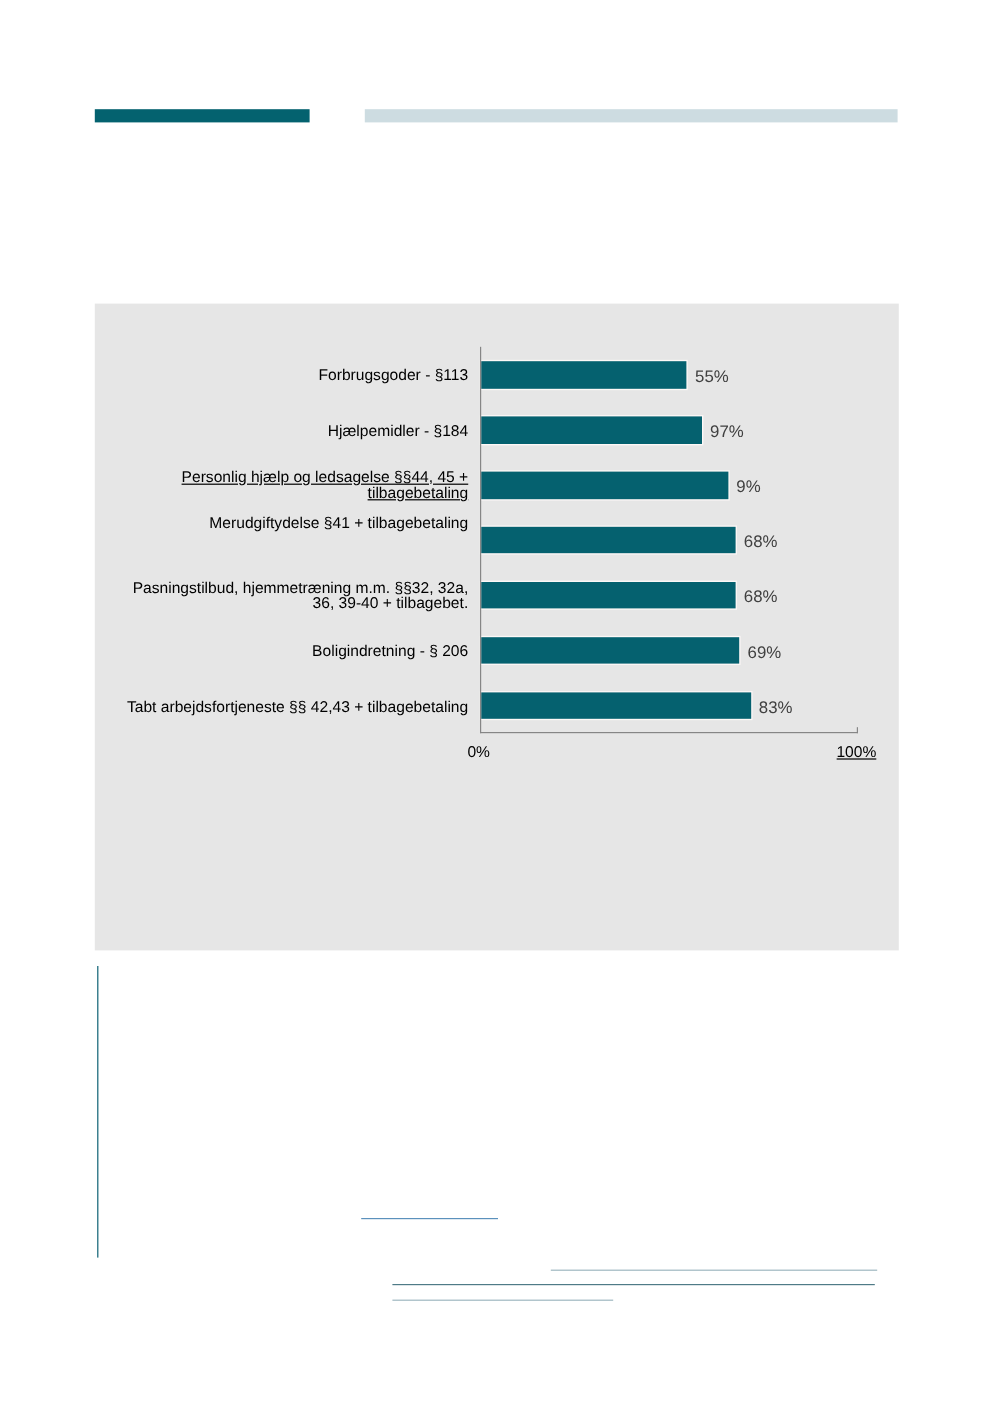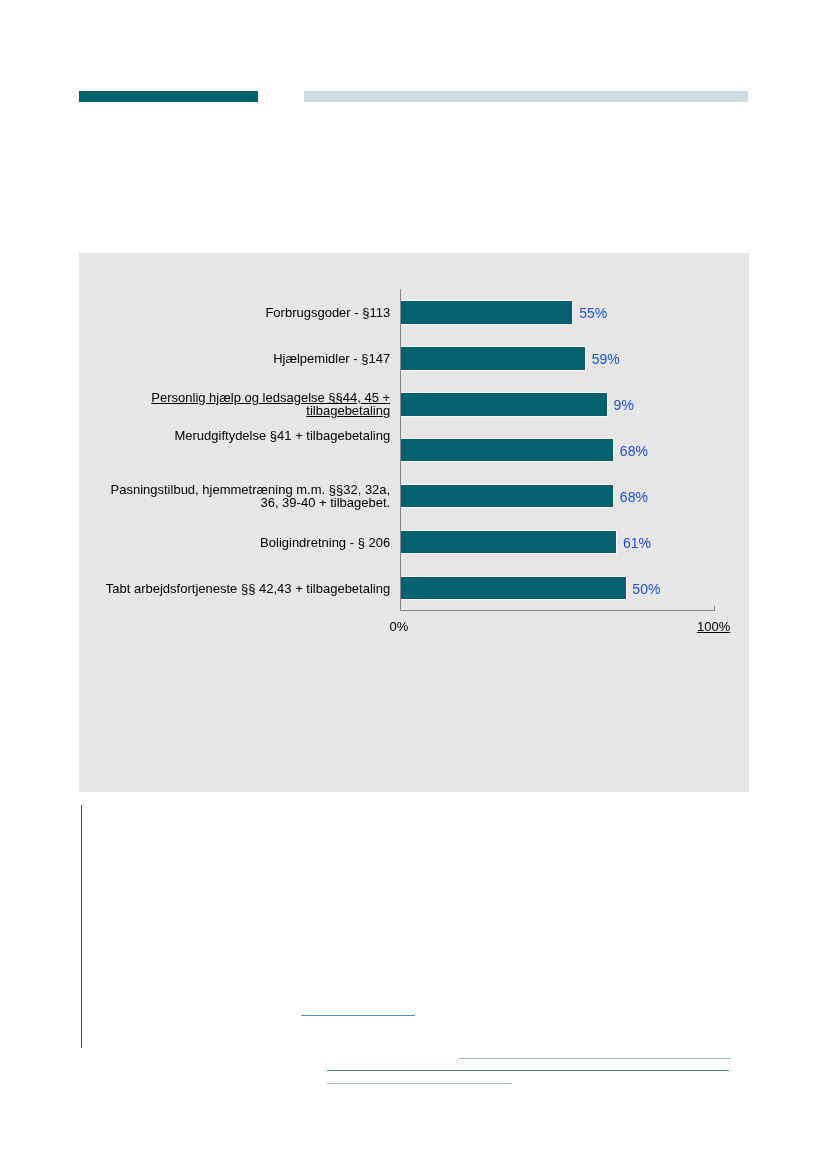--- a/index.html
+++ b/index.html
@@ -21,21 +21,21 @@
   .chart-panel {
     position:absolute; left:79px; top:253px; width:670px; height:539px;
     background:#e6e6e6;
   }
   .axis-v  { position:absolute; left:400px; top:289px; width:1px;   height:322px; background:#868686; z-index:5; }
   .axis-h  { position:absolute; left:400px; top:610px; width:315px; height:1px;   background:#868686; }
   .tick-r  { position:absolute; left:714px; top:606px; width:1px;   height:5px;   background:#868686; }
 
   .bar       { position:absolute; height:22.2px; background:#05616f; left:400.5px;
                box-shadow: 0 0 0 1.1px #fdf8f7; }
-  .bar-label { position:absolute; font-size:14px; line-height:14px;   color:#1d4ed8;
+  .bar-label { position:absolute; font-size:14px; line-height:14px;   color:#404040;
                white-space:nowrap; transform:translateZ(0); }
   .cat-label { position:absolute; font-size:13px; line-height:13.3px; color:#000;
                display:flex; align-items:center; justify-content:flex-end;
                transform:translateZ(0); }
   .cat-inner { display:block; text-align:right; white-space:nowrap; }
   .ax-label  { position:absolute; font-size:13px; line-height:13px;   color:#000;
                white-space:nowrap; transform:translateZ(0); }
 
   
   .bar:nth-child(1){ top:301.4px; width:171.93px }
@@ -87,32 +87,32 @@
   <div id="bars">
     <div class="bar" style="left: 400.5px; top: 301.4px; width: 171.93px; height: 22.2px; background: rgb(5, 97, 111);"></div>
     <div class="bar" style="left: 400.5px; top: 347.36px; width: 184.434px; height: 22.2px; background: rgb(5, 97, 111);"></div>
     <div class="bar" style="left: 400.5px; top: 393.32px; width: 206.316px; height: 22.2px; background: rgb(5, 97, 111);"></div>
     <div class="bar" style="left: 400.5px; top: 439.28px; width: 212.568px; height: 22.2px; background: rgb(5, 97, 111);"></div>
     <div class="bar" style="left: 400.5px; top: 485.24px; width: 212.568px; height: 22.2px; background: rgb(5, 97, 111);"></div>
     <div class="bar" style="left: 400.5px; top: 531.2px; width: 215.694px; height: 22.2px; background: rgb(5, 97, 111);"></div>
     <div class="bar" style="left: 400.5px; top: 577.16px; width: 225.072px; height: 22.2px; background: rgb(5, 97, 111);"></div>
 
     <div class="bar-label" style="left: 579.23px; top: 305.9px;">55%</div>
-    <div class="bar-label" style="left: 591.734px; top: 351.86px;">59%</div>
+    <div class="bar-label" style="left: 591.734px; top: 351.86px;">97%</div>
     <div class="bar-label" style="left: 613.616px; top: 397.82px;">9%</div>
     <div class="bar-label" style="left: 619.868px; top: 443.78px;">68%</div>
     <div class="bar-label" style="left: 619.868px; top: 489.74px;">68%</div>
-    <div class="bar-label" style="left: 622.994px; top: 535.7px;">61%</div>
-    <div class="bar-label" style="left: 632.372px; top: 581.66px;">50%</div>
+    <div class="bar-label" style="left: 622.994px; top: 535.7px;">69%</div>
+    <div class="bar-label" style="left: 632.372px; top: 581.66px;">83%</div>
 
     <div class="cat-label" style="left: 50.2px; top: 301.4px; width: 340px; height: 22.2px;">
         <span class="cat-inner">Forbrugsgoder - §113</span>
       </div>
     <div class="cat-label" style="left: 50.2px; top: 347.36px; width: 340px; height: 22.2px;">
-        <span class="cat-inner">Hjælpemidler - §147</span>
+        <span class="cat-inner">Hjælpemidler - §184</span>
       </div>
     <div class="cat-label" style="left: 50.2px; top: 393.32px; width: 340px; height: 22.2px; text-decoration: underline;">
         <span class="cat-inner">Personlig hjælp og ledsagelse §§44, 45 +<br>tilbagebetaling</span>
       </div>
     <div class="cat-label" style="left: 50.2px; top: 425px; width: 340px; height: 22.2px;">
         <span class="cat-inner">Merudgiftydelse §41 + tilbagebetaling</span>
       </div>
     <div class="cat-label" style="left: 50.2px; top: 485.24px; width: 340px; height: 22.2px;">
         <span class="cat-inner">Pasningstilbud, hjemmetræning m.m. §§32, 32a,<br>36, 39-40 + tilbagebet.</span>
       </div>

